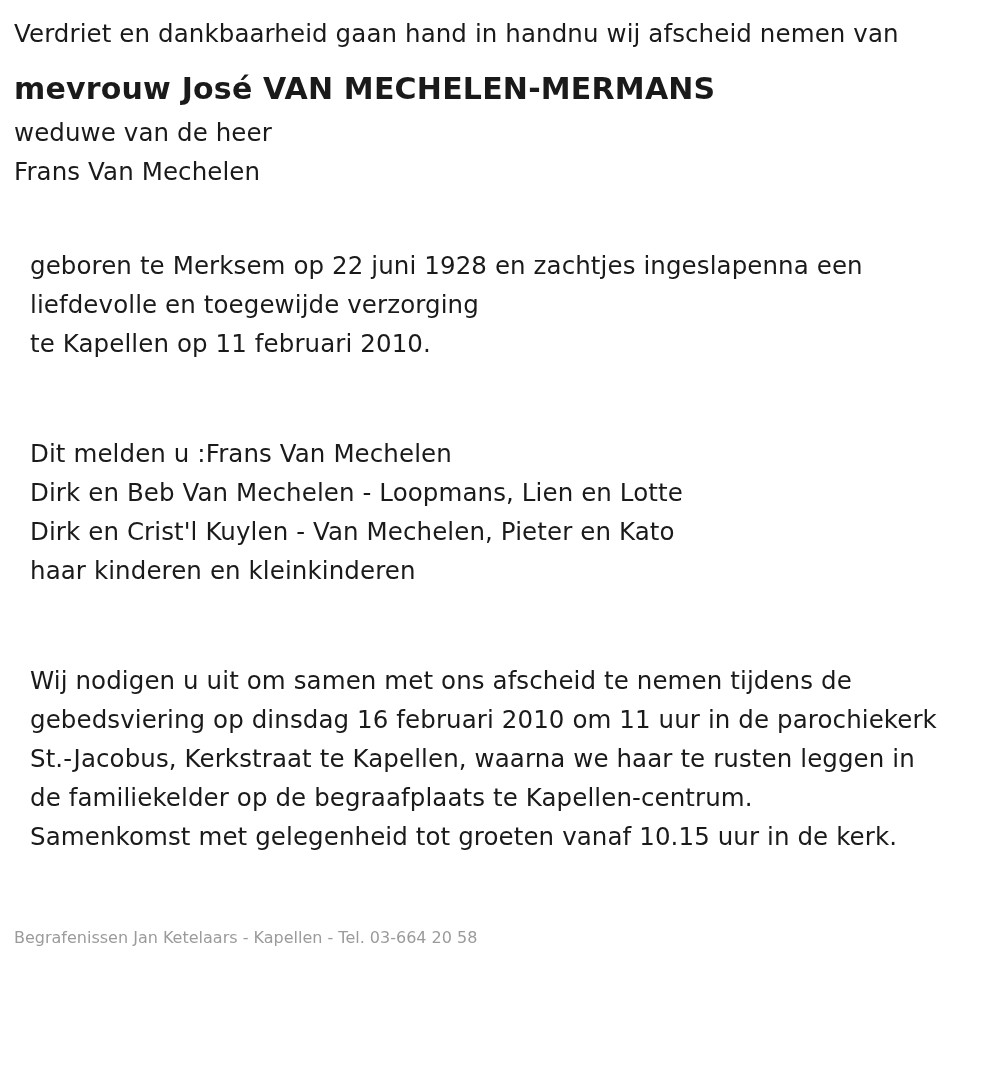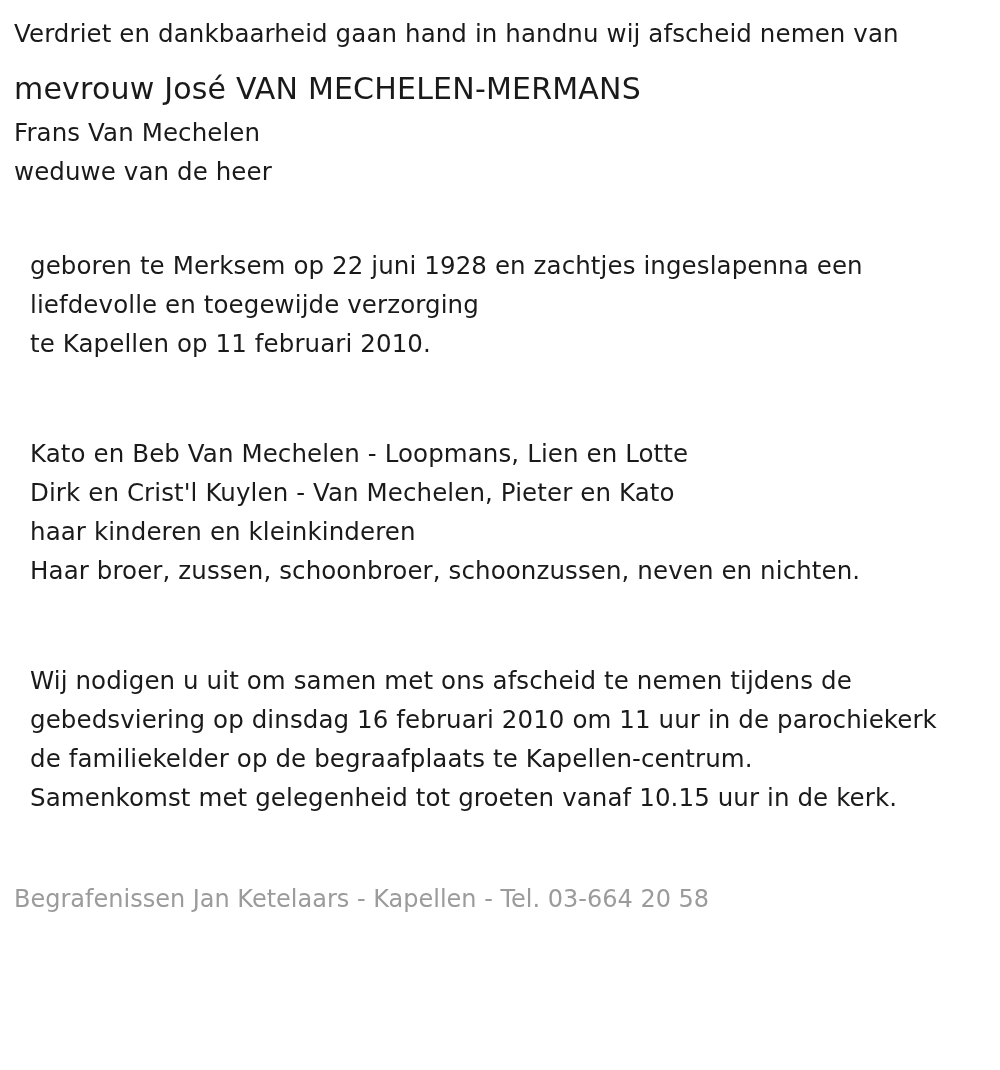--- a/index.html
+++ b/index.html
@@ -25,77 +25,78 @@
     font-size: 24.5px;
     line-height: 39px;
     letter-spacing: 0.1px;
     white-space: pre;
   }
   .intro {
     margin-bottom: 14px;
   }
   .name {
     font-size: 30px;
-    font-weight: normal;
+    font-weight: bold;
     line-height: 44px;
     letter-spacing: 0.2px;
     white-space: pre;
     margin-bottom: 2px;
   }
   .block {
     margin: 16px;
   }
   .gap {
     height: 39px;
   }
   .gap-small {
     height: 30px;
   }
   .footer {
-    font-size: 24px;
+    font-size: 16px;
     line-height: 36px;
     color: #9b9b9b;
     white-space: pre;
     margin-top: 18px;
   }
 </style>
 </head>
 <body>
 
 <div class="page">
 
   <div class="line intro">Verdriet en dankbaarheid gaan hand in handnu wij afscheid nemen van</div>
 
   <div class="name">mevrouw José VAN MECHELEN-MERMANS</div>
 
+  <div class="line">weduwe van de heer</div>
   <div class="line">Frans Van Mechelen</div>
-  <div class="line">weduwe van de heer</div>
 
   <div class="gap"></div>
 
   <div class="block">
     <div class="line">geboren te Merksem op 22 juni 1928 en zachtjes ingeslapenna een</div>
     <div class="line">liefdevolle en toegewijde verzorging</div>
     <div class="line">te Kapellen op 11 februari 2010.</div>
   </div>
 
   <div class="gap"></div>
 
   <div class="block">
-    <div class="line">Kato en Beb Van Mechelen - Loopmans, Lien en Lotte</div>
+    <div class="line">Dit melden u :Frans Van Mechelen</div>
+    <div class="line">Dirk en Beb Van Mechelen - Loopmans, Lien en Lotte</div>
     <div class="line">Dirk en Crist'l Kuylen - Van Mechelen, Pieter en Kato</div>
     <div class="line">haar kinderen en kleinkinderen</div>
-    <div class="line">Haar broer, zussen, schoonbroer, schoonzussen, neven en nichten.</div>
   </div>
 
   <div class="gap"></div>
 
   <div class="block">
     <div class="line">Wij nodigen u uit om samen met ons afscheid te nemen tijdens de</div>
     <div class="line">gebedsviering op dinsdag 16 februari 2010 om 11 uur in de parochiekerk</div>
+    <div class="line">St.-Jacobus, Kerkstraat te Kapellen, waarna we haar te rusten leggen in</div>
     <div class="line">de familiekelder op de begraafplaats te Kapellen-centrum.</div>
     <div class="line">Samenkomst met gelegenheid tot groeten vanaf 10.15 uur in de kerk.</div>
   </div>
 
   <div class="gap-small"></div>
 
 
   <div class="footer">Begrafenissen Jan Ketelaars - Kapellen - Tel. 03-664 20 58</div>
 
 </div>

